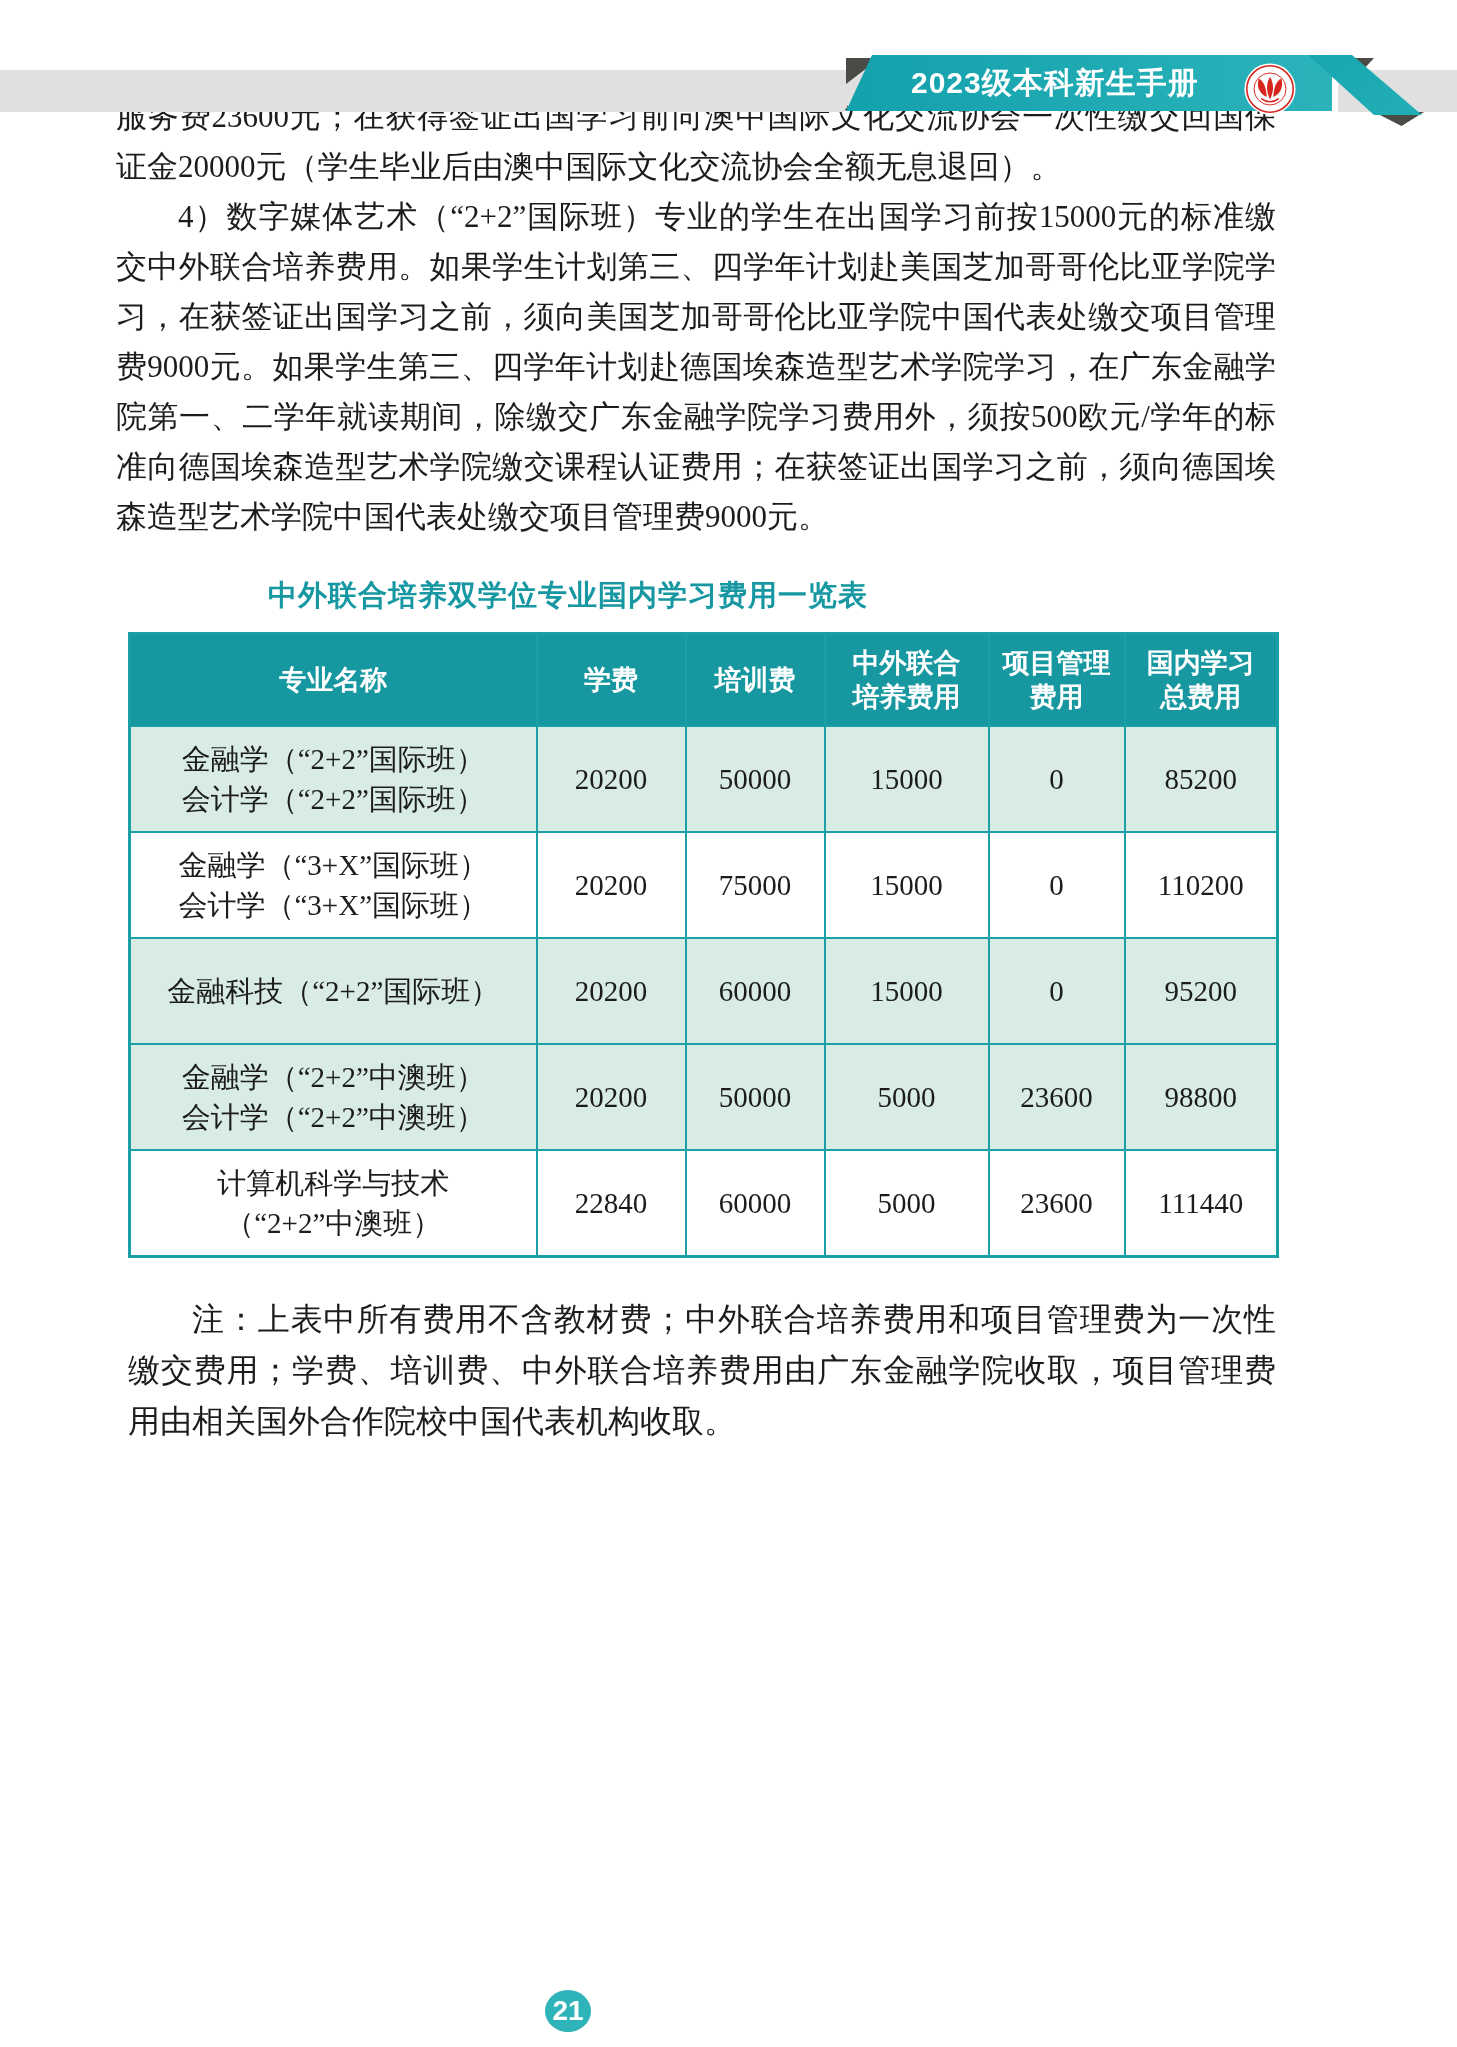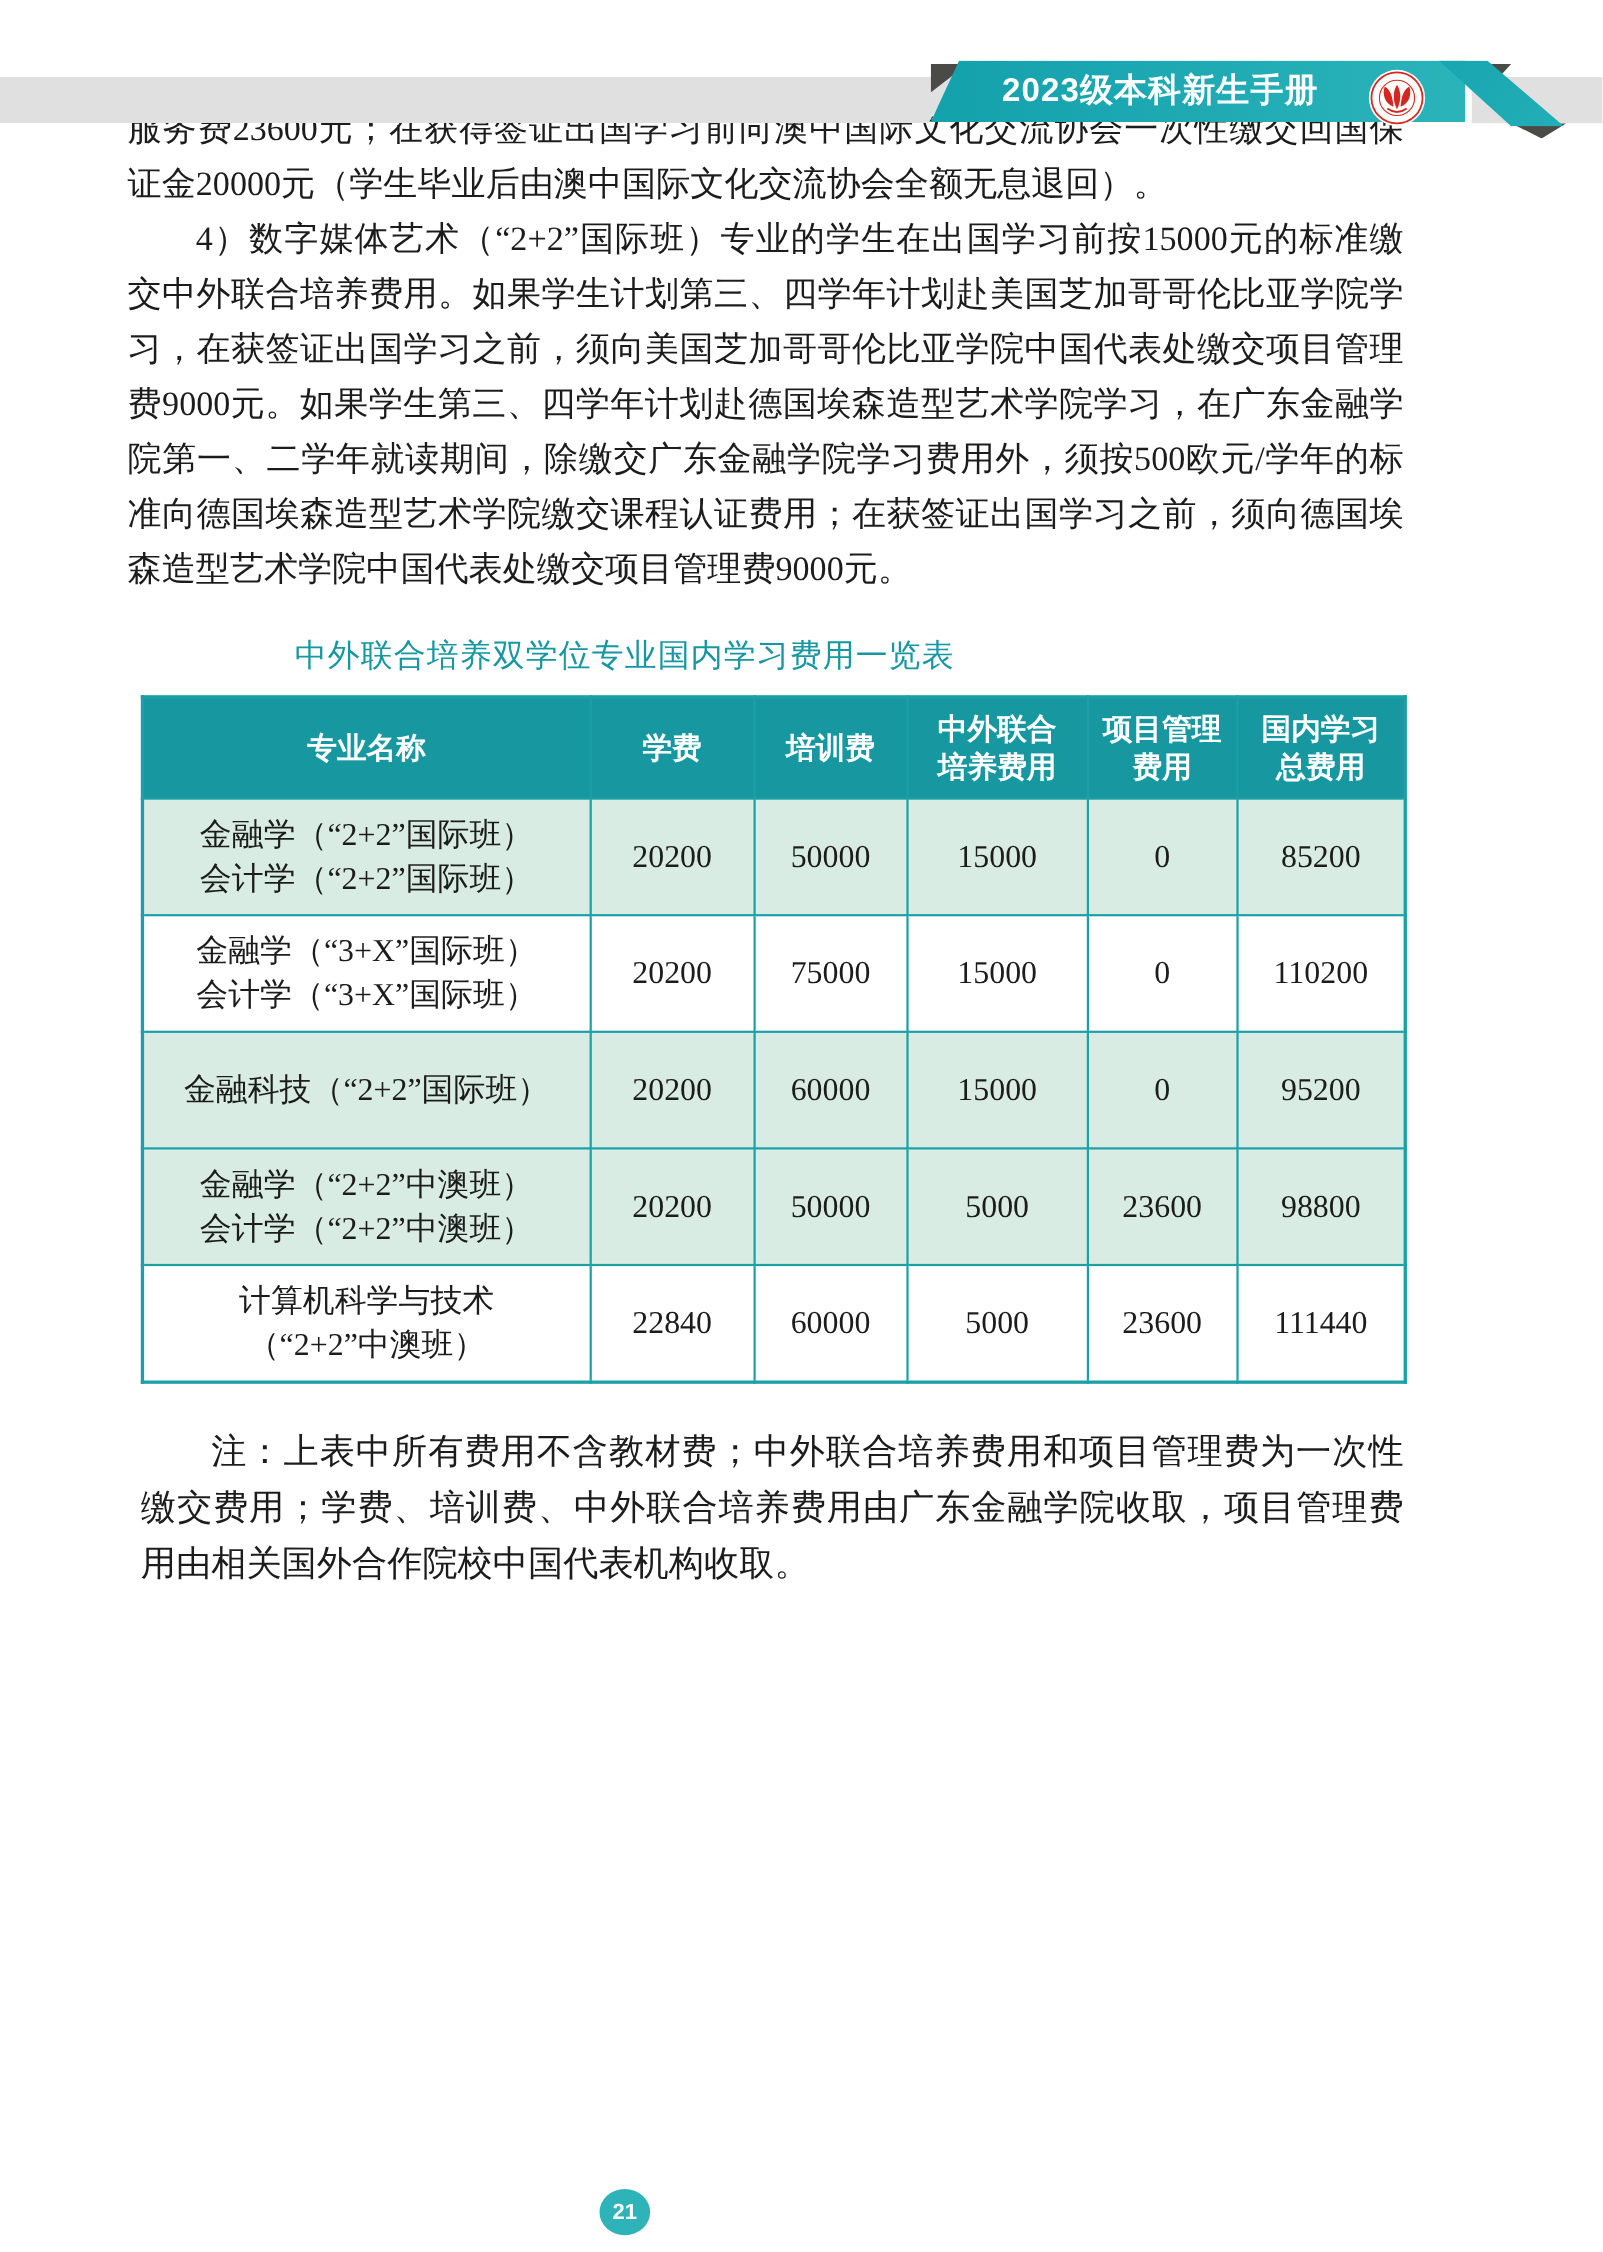--- a/index.html
+++ b/index.html
@@ -26,40 +26,40 @@
              clip-path:polygon(8px 0,52px 0,122px 100%,74px 100%);}
   .fold-right-bottom{position:absolute;left:1374px;top:112px;width:50px;height:14px;background:#4a4a46;
              clip-path:polygon(0 0,100% 0,55% 100%);z-index:2;}
 
   
   .main{position:relative;margin-left:116px;width:1160px;padding-top:92px;}
   .par{font-size:31px;line-height:50px;text-align:justify;margin:0;}
   .par.indent{text-indent:2em;}
 
   .table-title{margin:34px 0 0 12px;width:880px;text-align:center;
-        font-family:"Liberation Sans","DejaVu Sans",sans-serif;font-weight:normal;
+        font-family:"Liberation Sans","DejaVu Sans",sans-serif;font-weight:bold;
         font-size:29px;color:#1697a1;letter-spacing:1px;}
 
   table.fees{margin:16px 0 0 12px;width:1148px;border-collapse:collapse;table-layout:fixed;
         border:3px solid #1aa0a6;}
   table.fees th,table.fees td{border:2px solid #1aa0a6;padding:0;text-align:center;vertical-align:middle;}
   table.fees th{height:90px;background:#1798a1;color:#ffffff;
         font-family:"Liberation Sans","DejaVu Sans",sans-serif;font-weight:bold;
         font-size:27px;line-height:34px;}
   table.fees td{height:104px;font-size:29px;}
   tr.mint td{background:#d8ece3;}
   tr.white td{background:#ffffff;}
   .major-line{line-height:40px;}
 
   .note{margin:36px 0 0 12px;width:1148px;font-size:32px;line-height:51px;
         text-align:justify;text-indent:2em;}
 
   .page-badge{position:absolute;left:545px;top:1990px;width:46px;height:42px;border-radius:50%;
         background:#2eb3b9;color:#ffffff;text-align:center;line-height:42px;
-        font-family:"Liberation Sans","DejaVu Sans",sans-serif;font-weight:bold;font-size:20px;}
+        font-family:"Liberation Sans","DejaVu Sans",sans-serif;font-weight:bold;font-size:28px;}
 </style>
 </head>
 <body>
 
 <div class="page">
 
   <div>
     <div class="bar-left"></div>
     <div class="fold-left"></div>
     <div class="banner">

